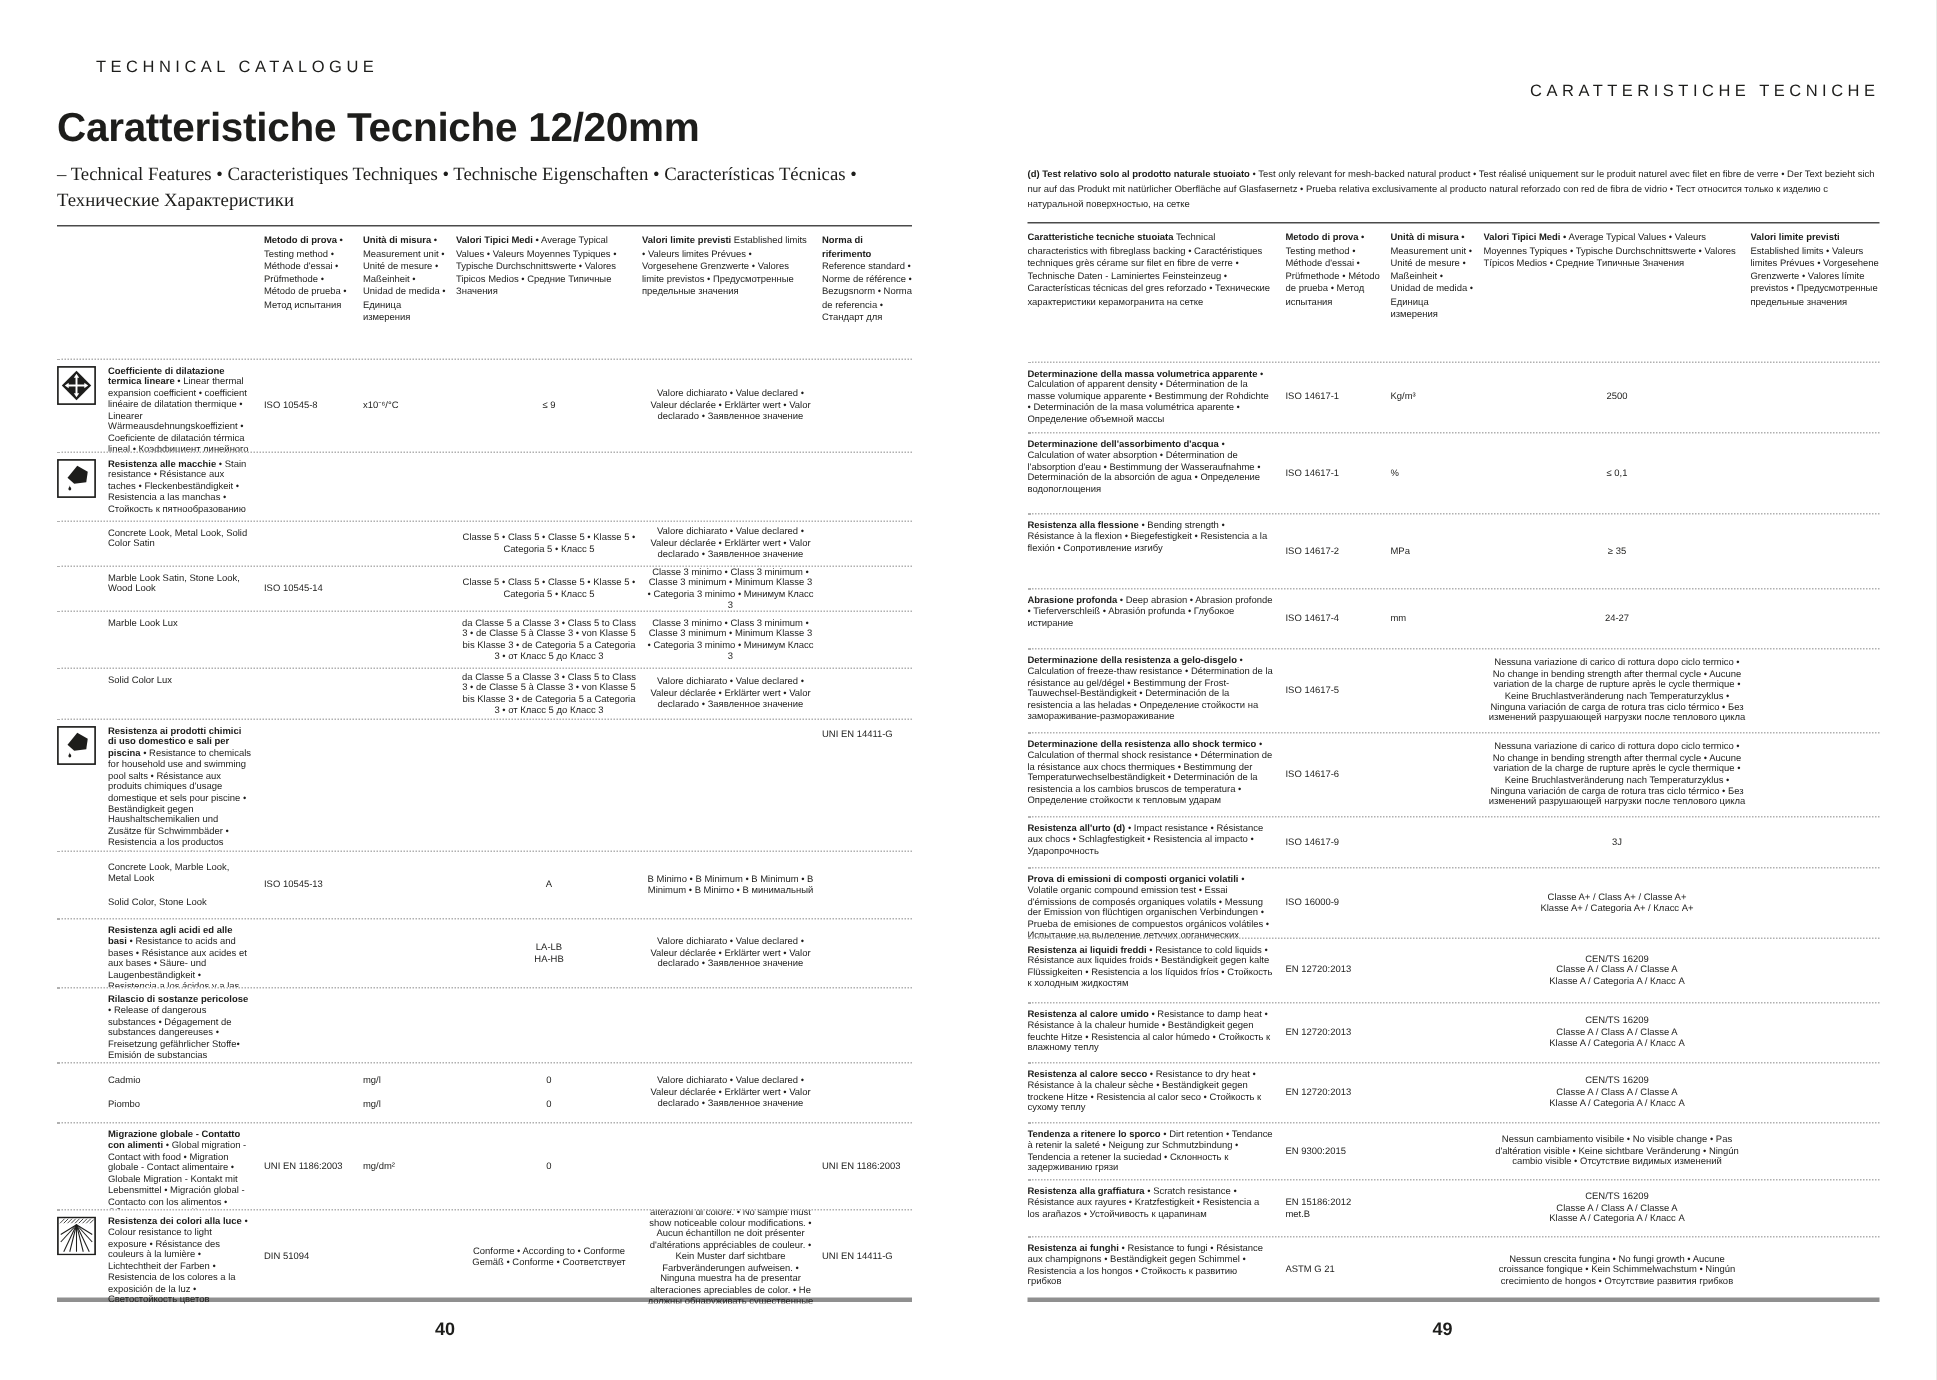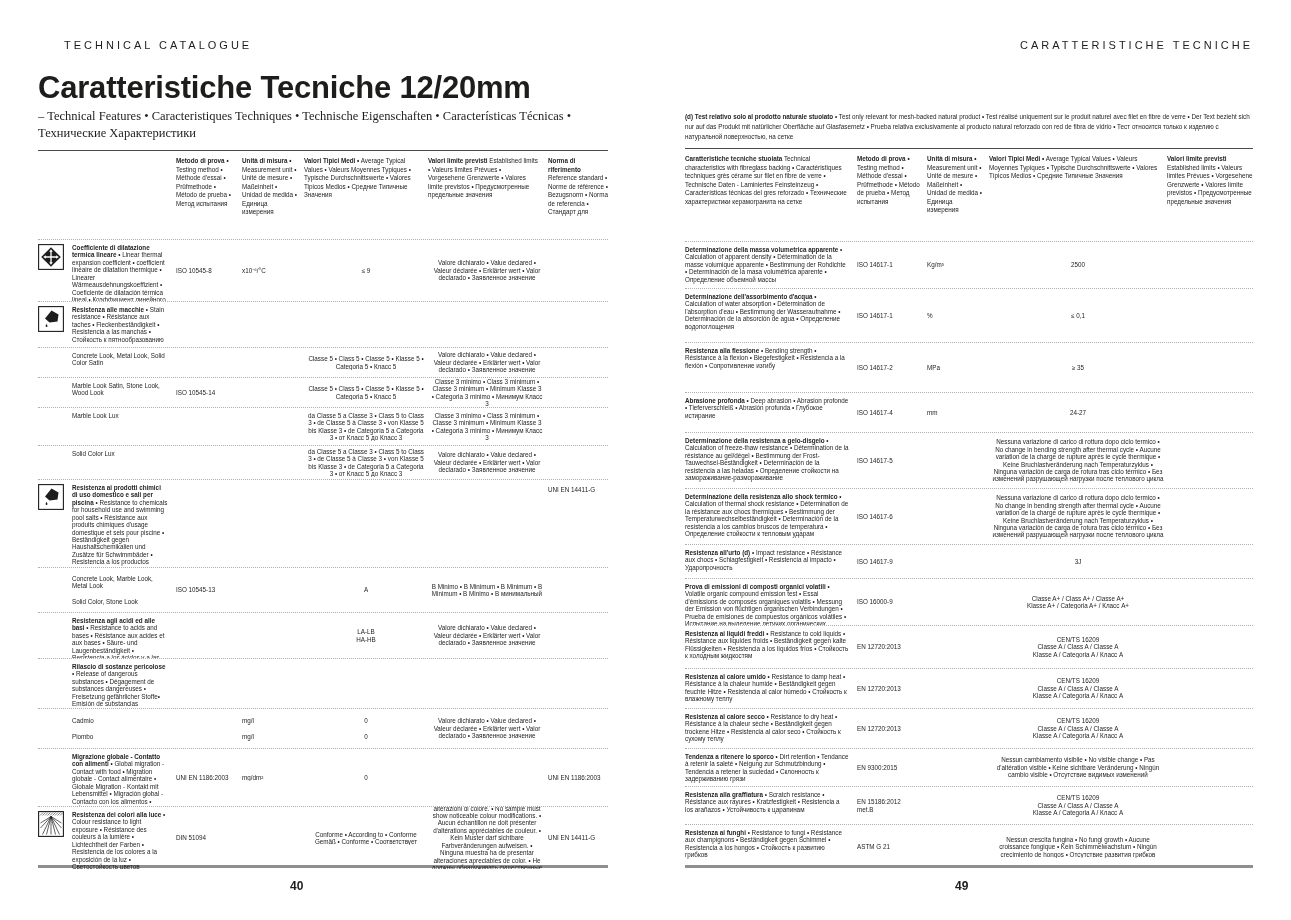--- a/index.html
+++ b/index.html
@@ -1,21 +1,21 @@
 <!DOCTYPE html>
 <html><head>
 <meta charset="utf-8">
 <style>
   html,body{margin:0;padding:0;background:#dcdcd8;}
   .spread{position:relative;width:1291px;height:920px;background:#ffffff;overflow:hidden;
           font-family:"Liberation Sans",sans-serif;color:#1d1d1b;}
   .masthead{position:absolute;top:39px;font-size:11px;letter-spacing:3px;font-weight:500;}
   .masthead.left{left:40px;margin-left:24px;}
-  .masthead.right{right:38px;}
-  .title{position:absolute;left:38px;top:70px;font-size:31px;font-weight:bold;letter-spacing:-0.2px;}
+  .masthead.right{right:38px;margin-top:16px;}
+  .title{position:absolute;left:38px;top:70px;font-size:27px;font-weight:bold;letter-spacing:-0.2px;}
   .subtitle{position:absolute;left:38px;top:108px;width:582px;
             font-family:"Liberation Serif",serif;font-size:12.5px;line-height:1.32;}
   .note{position:absolute;left:685px;top:112px;width:568px;font-size:6.3px;line-height:1.55;}
   .pagenum{position:absolute;top:879px;font-size:12px;font-weight:bold;}
   .pagenum.p26{left:290px;}
   .pagenum.p27{left:955px;}
   b{font-weight:bold;}
 
   
   .tbl{position:absolute;border-top:1px solid #4a4a4a;border-bottom:3px solid #8f8f8f;box-sizing:border-box;}

